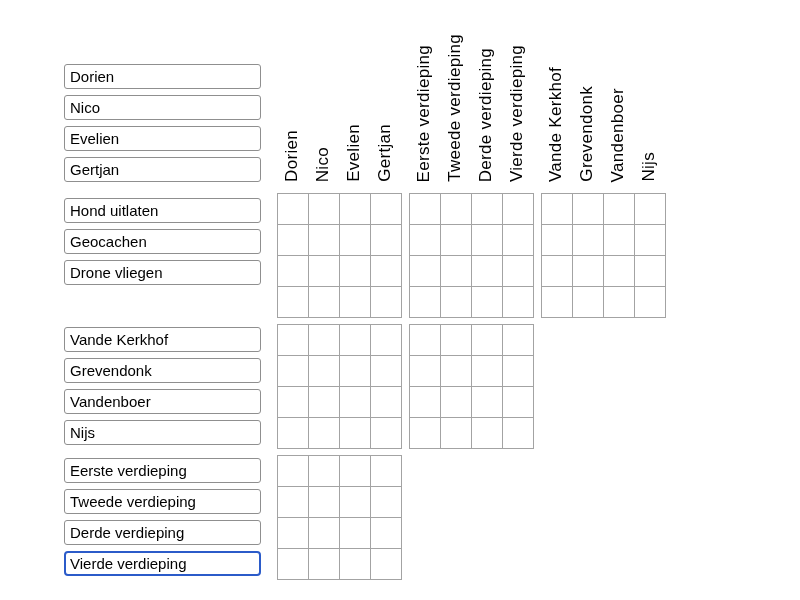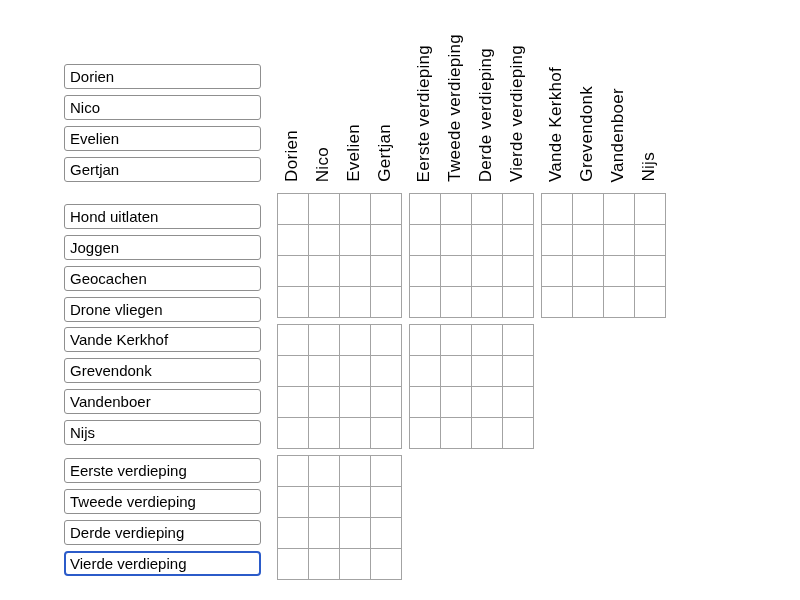--- a/index.html
+++ b/index.html
@@ -124,23 +124,22 @@
       </div>
   </div>
 
   <div class="lgroup" style="top:64px">
     <input class="labelbox" type="text" value="Dorien" style="">
     <input class="labelbox" type="text" value="Nico" style="">
     <input class="labelbox" type="text" value="Evelien" style="">
     <input class="labelbox" type="text" value="Gertjan" style="">
   </div>
 
-  <div class="lgroup" style="top:204px">
+  <div class="lgroup" style="top:198px">
     <input class="labelbox" type="text" value="Hond uitlaten" style="">
-    <input class="labelbox" type="text" value="Joggen" style="">
     <input class="labelbox" type="text" value="Geocachen" style="">
     <input class="labelbox" type="text" value="Drone vliegen" style="">
   </div>
 
   <div class="lgroup" style="top:327px">
     <input class="labelbox" type="text" value="Vande Kerkhof" style="">
     <input class="labelbox" type="text" value="Grevendonk" style="">
     <input class="labelbox" type="text" value="Vandenboer" style="">
     <input class="labelbox" type="text" value="Nijs" style="">
   </div>

